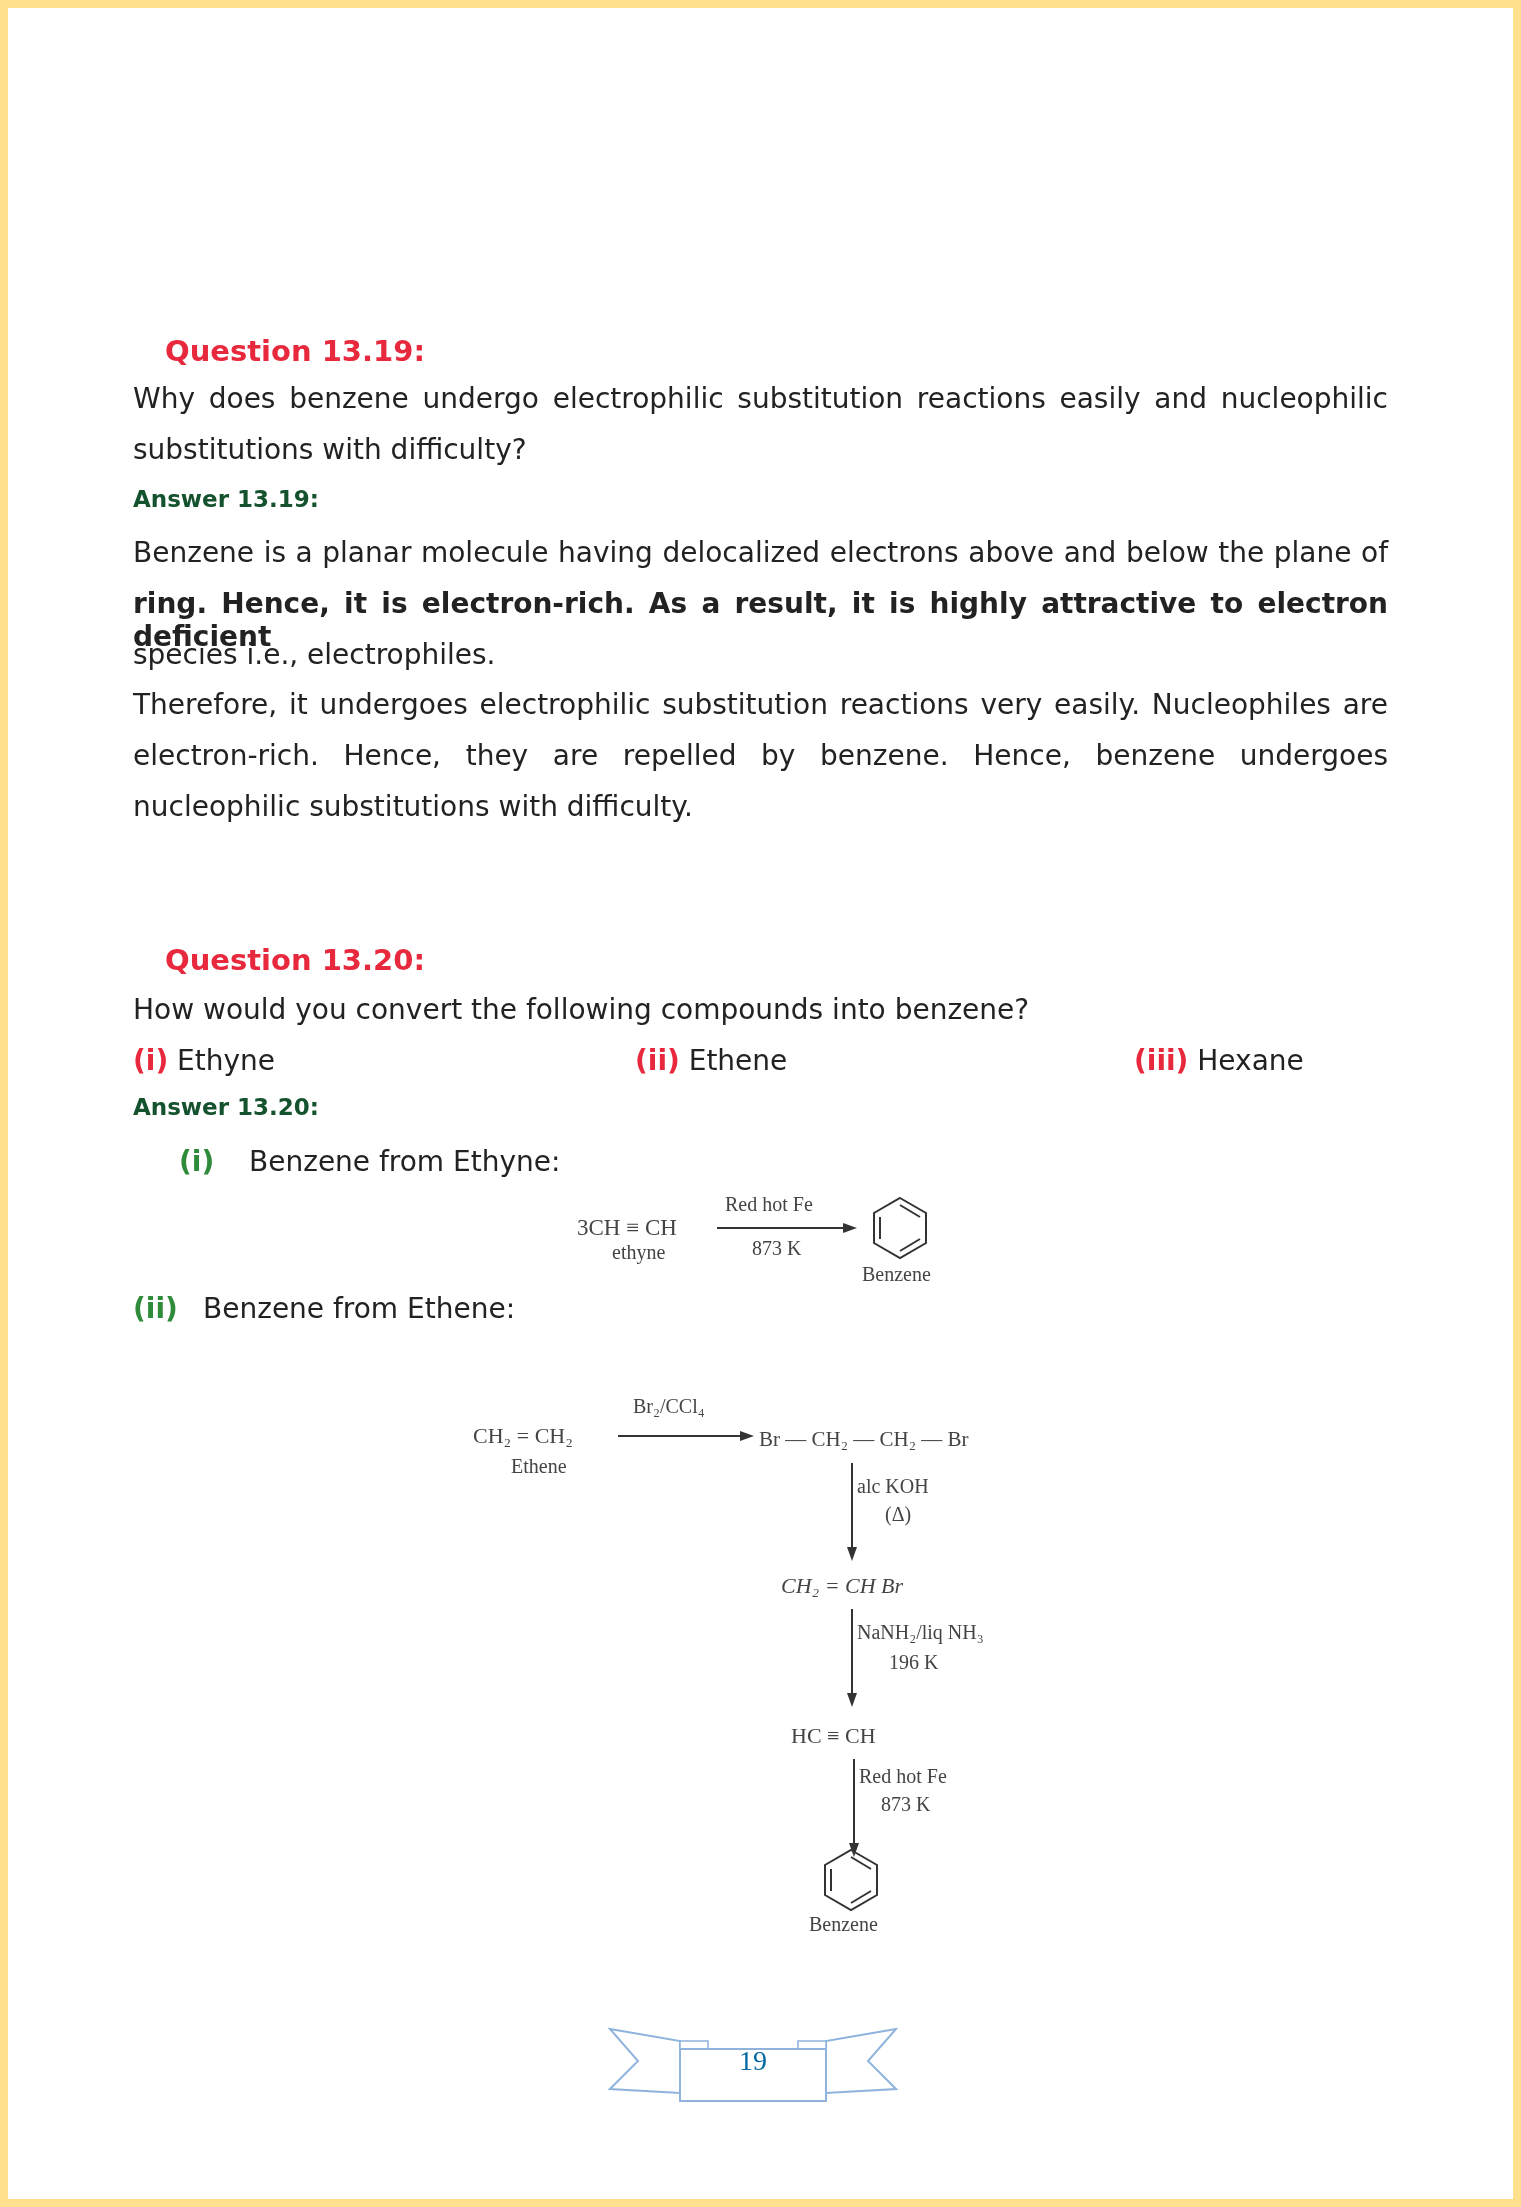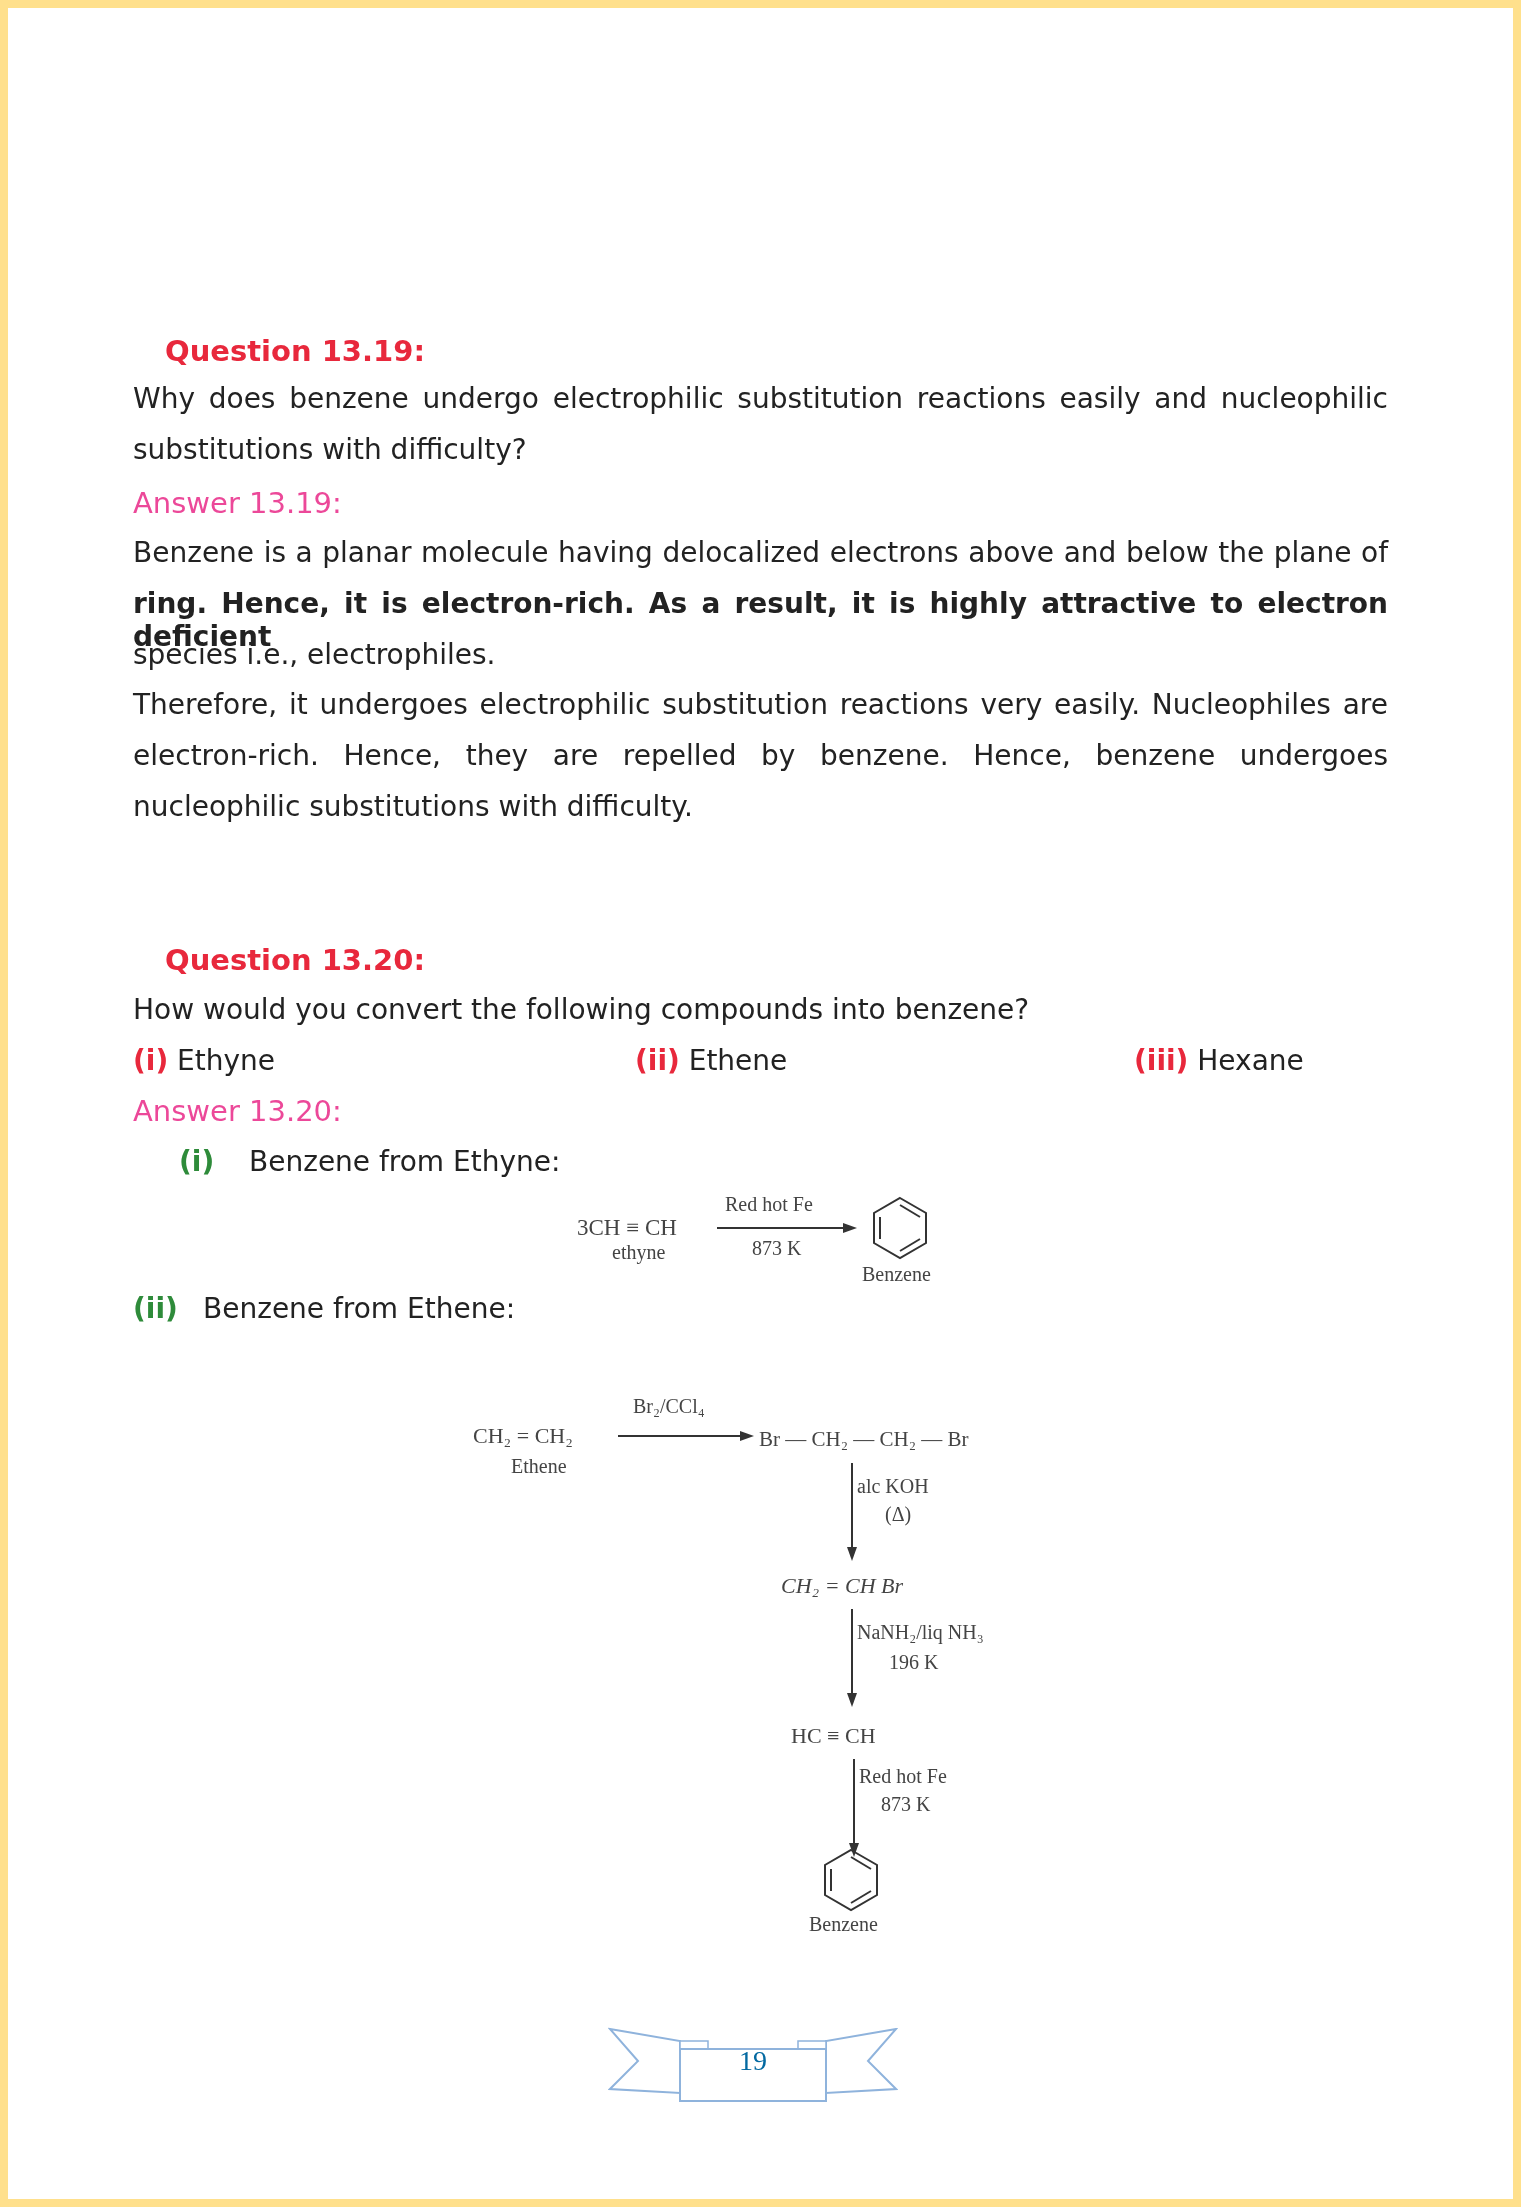--- a/index.html
+++ b/index.html
@@ -2,21 +2,21 @@
 <html><head>
 <meta charset="utf-8">
 <style>
   html, body { margin:0; padding:0; }
   body { width:1521px; height:2207px; position:relative; background:#ffffff; overflow:hidden;
          font-family:"DejaVu Sans", "Liberation Sans", sans-serif; color:#222; }
   .page-border { position:absolute; left:0; top:0; width:1521px; height:2207px; box-sizing:border-box;
          border:8px solid #FFE08C; pointer-events:none; }
   .abs { position:absolute; }
   .heading-q { color:#E8283C; font-weight:bold; font-size:29px;margin-left:32px; }
-  .heading-a { color:#ec4899; font-weight:normal; font-size:29px; }
+  .heading-a { color:#14532d; font-weight:bold; font-size:23px; }
   .line { position:absolute; left:133px; width:1255px; font-size:28px; color:#222; white-space:nowrap; }
   .justify { text-align:justify; text-align-last:justify; white-space:normal; }
   .red { color:#E8283C; font-weight:bold; }
   .green { color:#2E8B3A; font-weight:bold; }
   .chem { font-family:"Liberation Serif", "DejaVu Serif", serif; color:#444; }
   .banner { position:absolute; left:608px; top:2023px; width:290px; height:82px; }
   .page-num { position:absolute; left:0; width:290px; top:22px; text-align:center;
               font-family:"Liberation Serif", serif; font-size:28px; color:#0369a1; }
 </style>
 </head>

